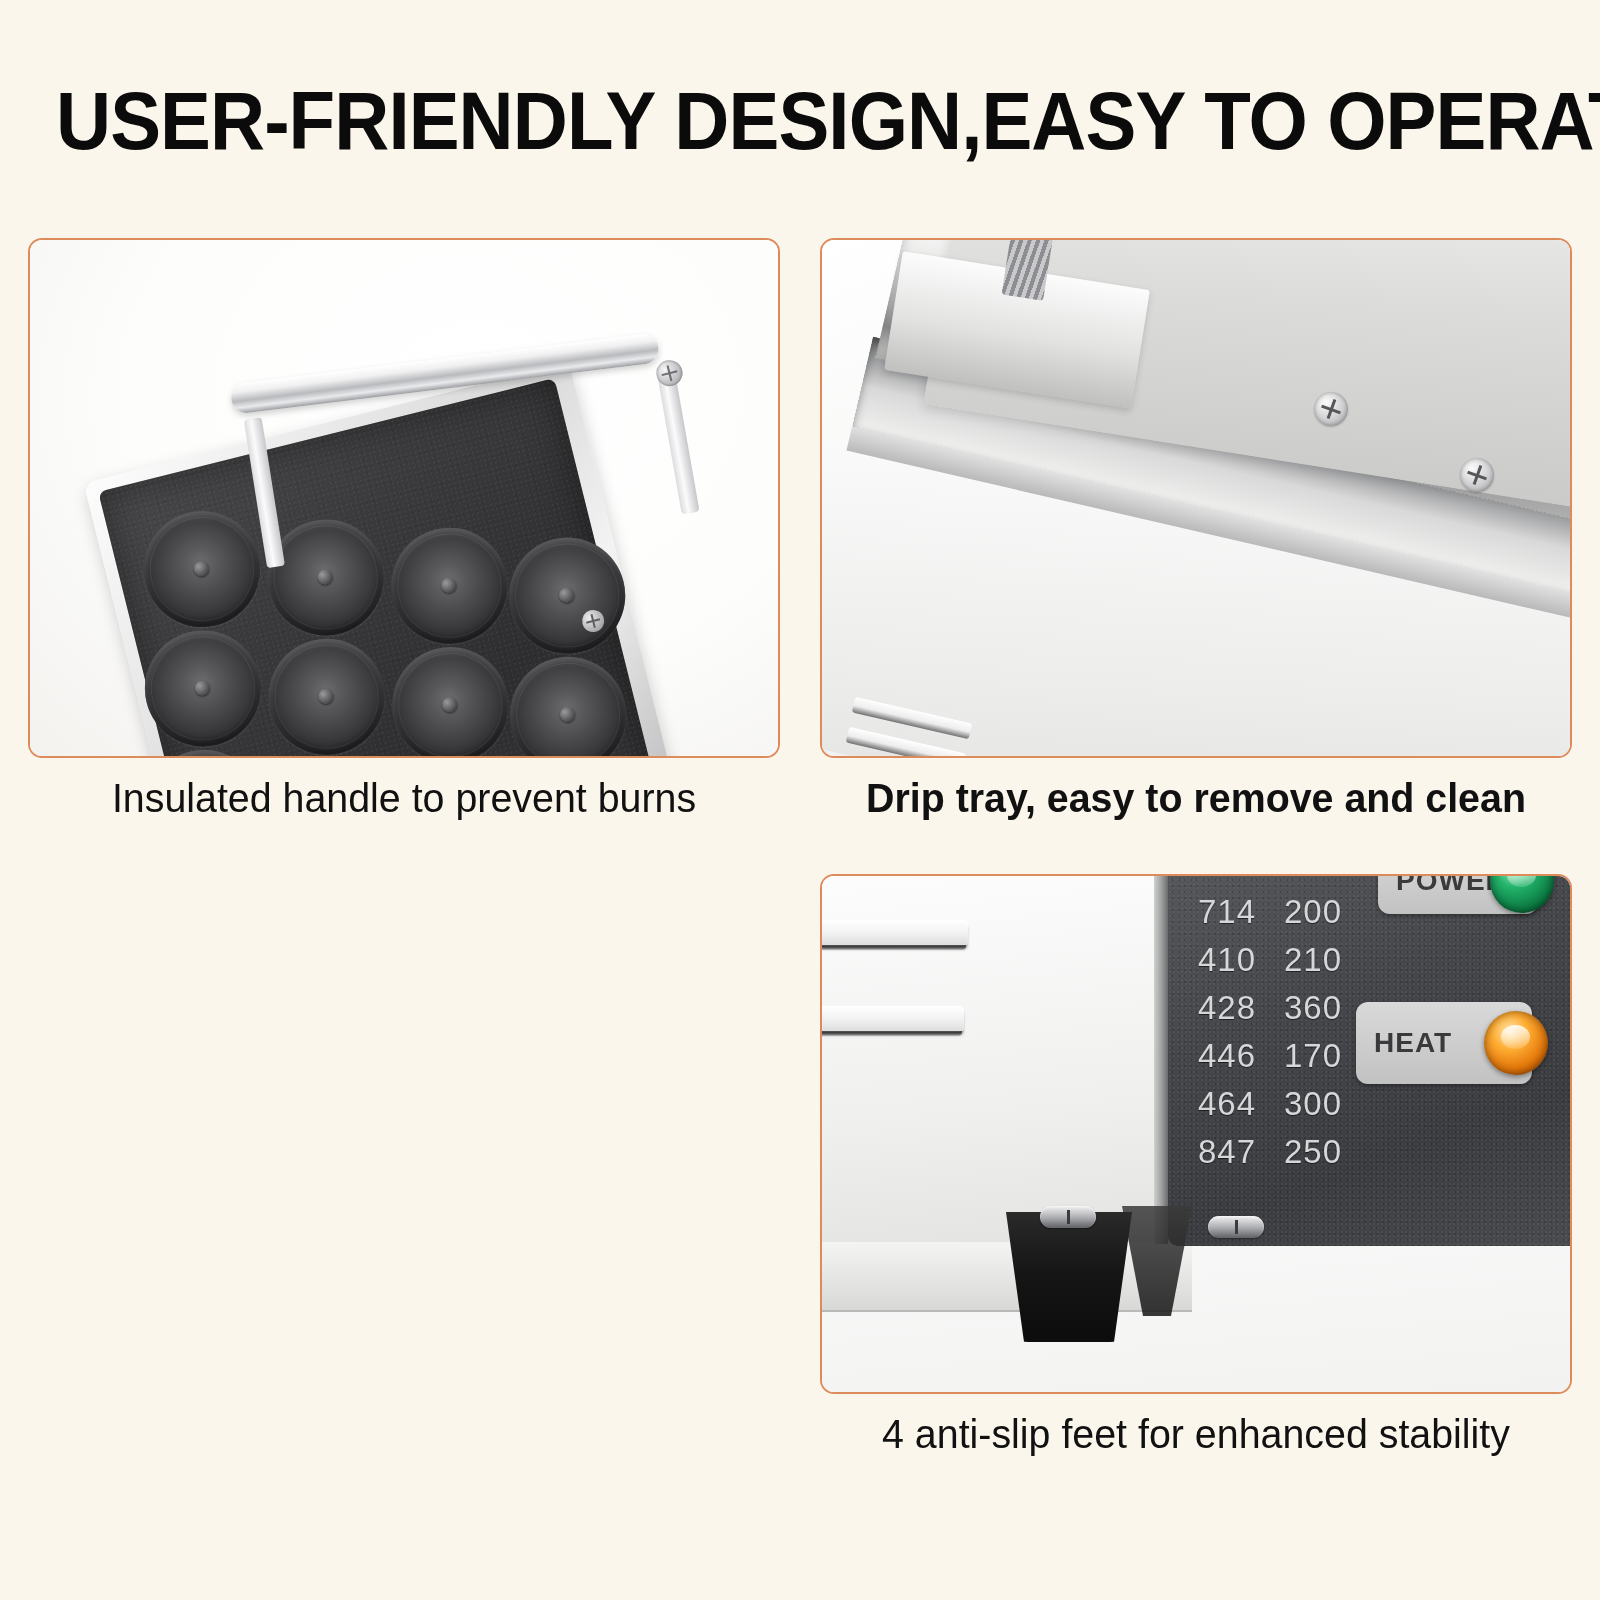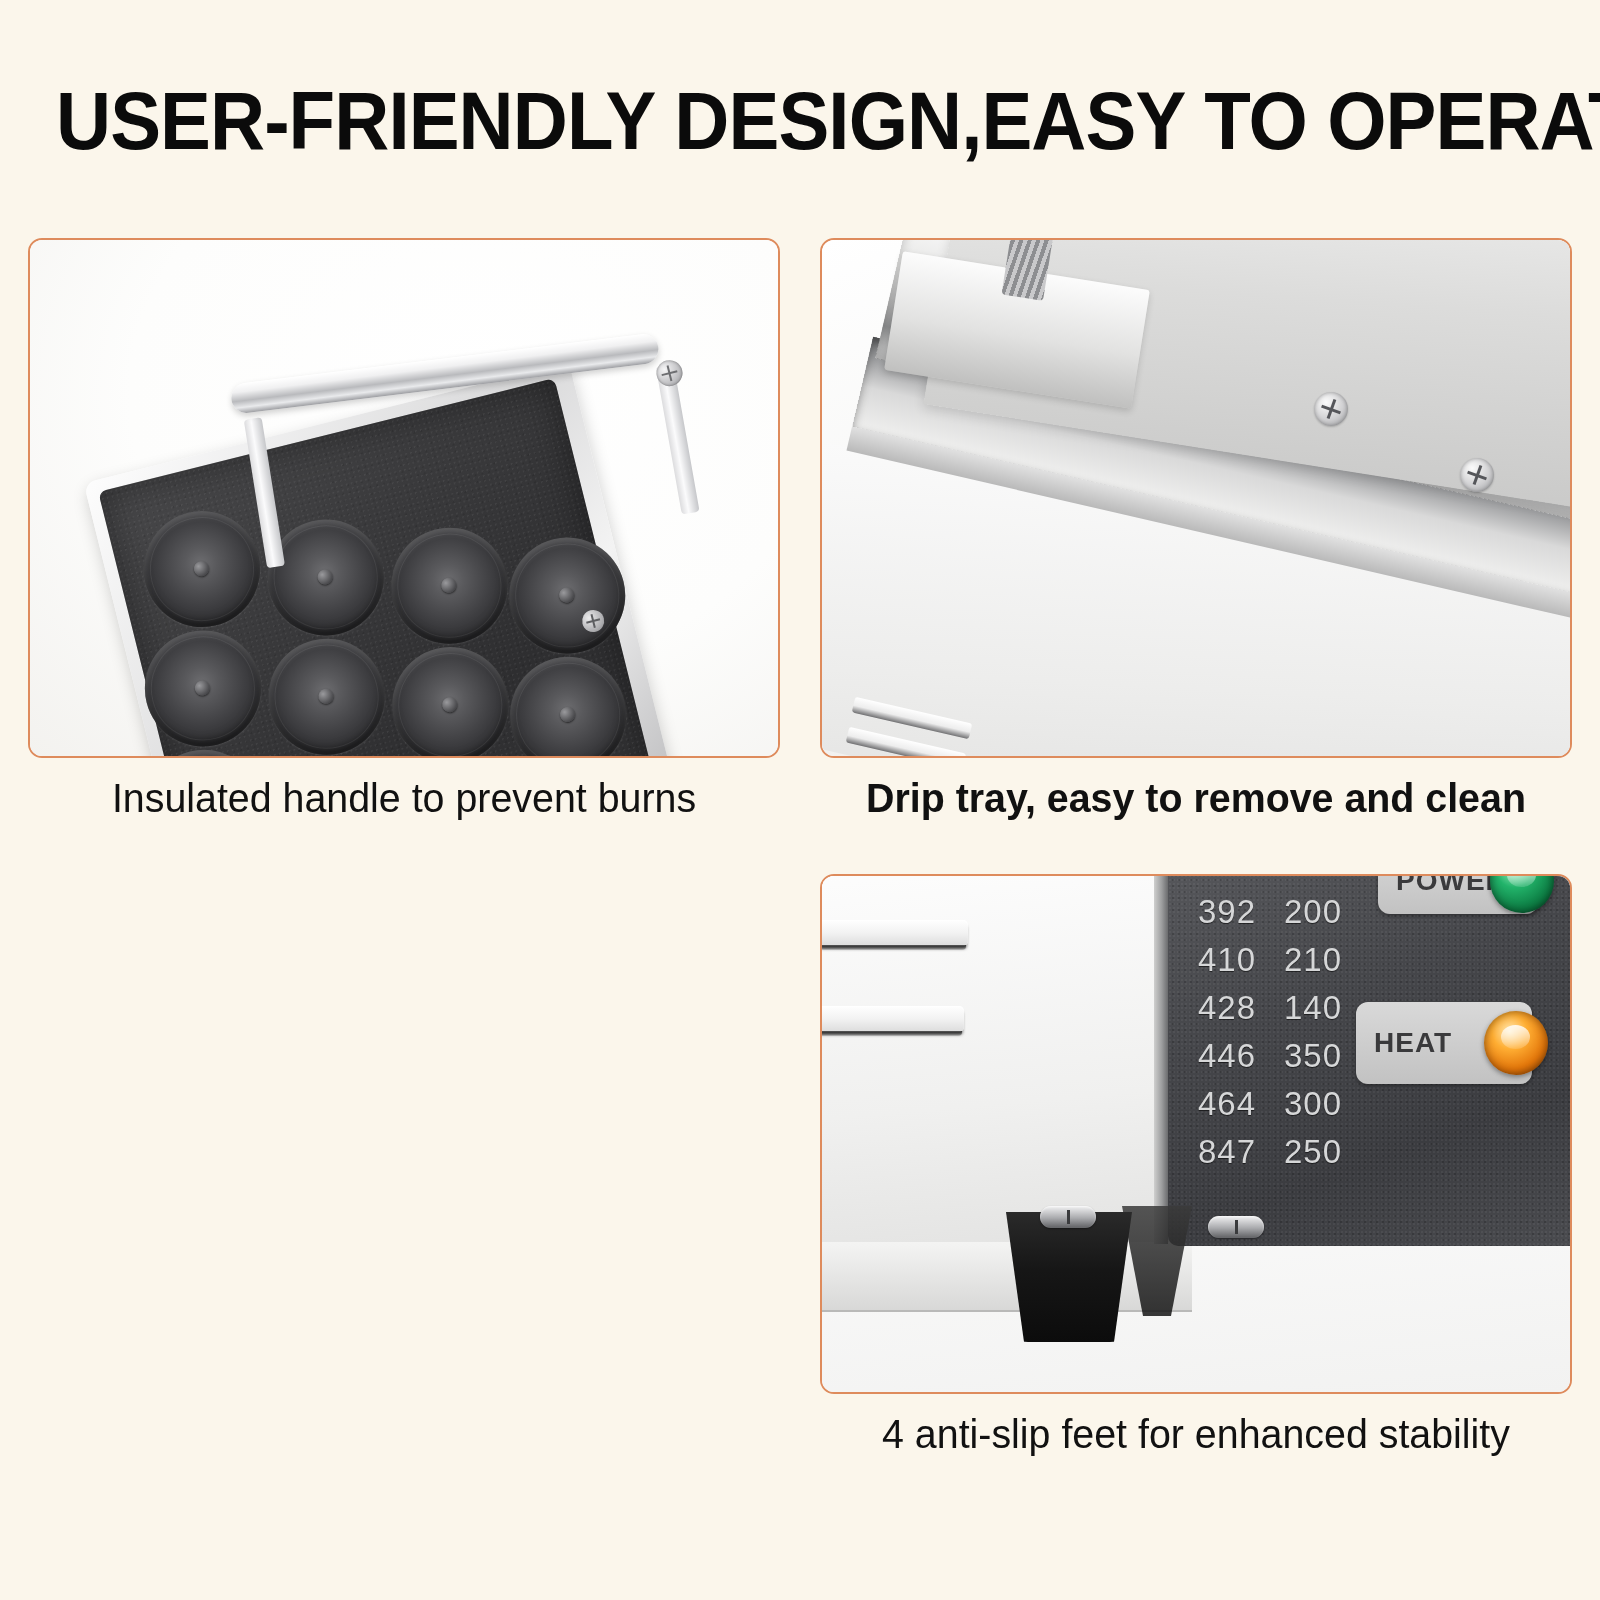--- a/index.html
+++ b/index.html
@@ -460,34 +460,34 @@
       <div class="p4-vent" style="left:-4px; top:44px;"></div>
       <div class="p4-vent" style="left:-8px; top:130px;"></div>
 
       <div class="p4-steel-lower"></div>
 
       <div class="ctrl-panel">
         <div class="ctrl-edge"></div>
 
         <div class="temp-table">
           <div class="temp-row">
-            <span class="temp-f">392</span>
+            <span class="temp-f">714</span>
             <span class="temp-c">200</span>
           </div>
           <div class="temp-row">
             <span class="temp-f">410</span>
             <span class="temp-c">210</span>
           </div>
           <div class="temp-row">
             <span class="temp-f">428</span>
-            <span class="temp-c">140</span>
+            <span class="temp-c">360</span>
           </div>
           <div class="temp-row">
             <span class="temp-f">446</span>
-            <span class="temp-c">350</span>
+            <span class="temp-c">170</span>
           </div>
           <div class="temp-row">
             <span class="temp-f">464</span>
             <span class="temp-c">300</span>
           </div>
           <div class="temp-row">
             <span class="temp-f">847</span>
             <span class="temp-c">250</span>
           </div>
         </div>

